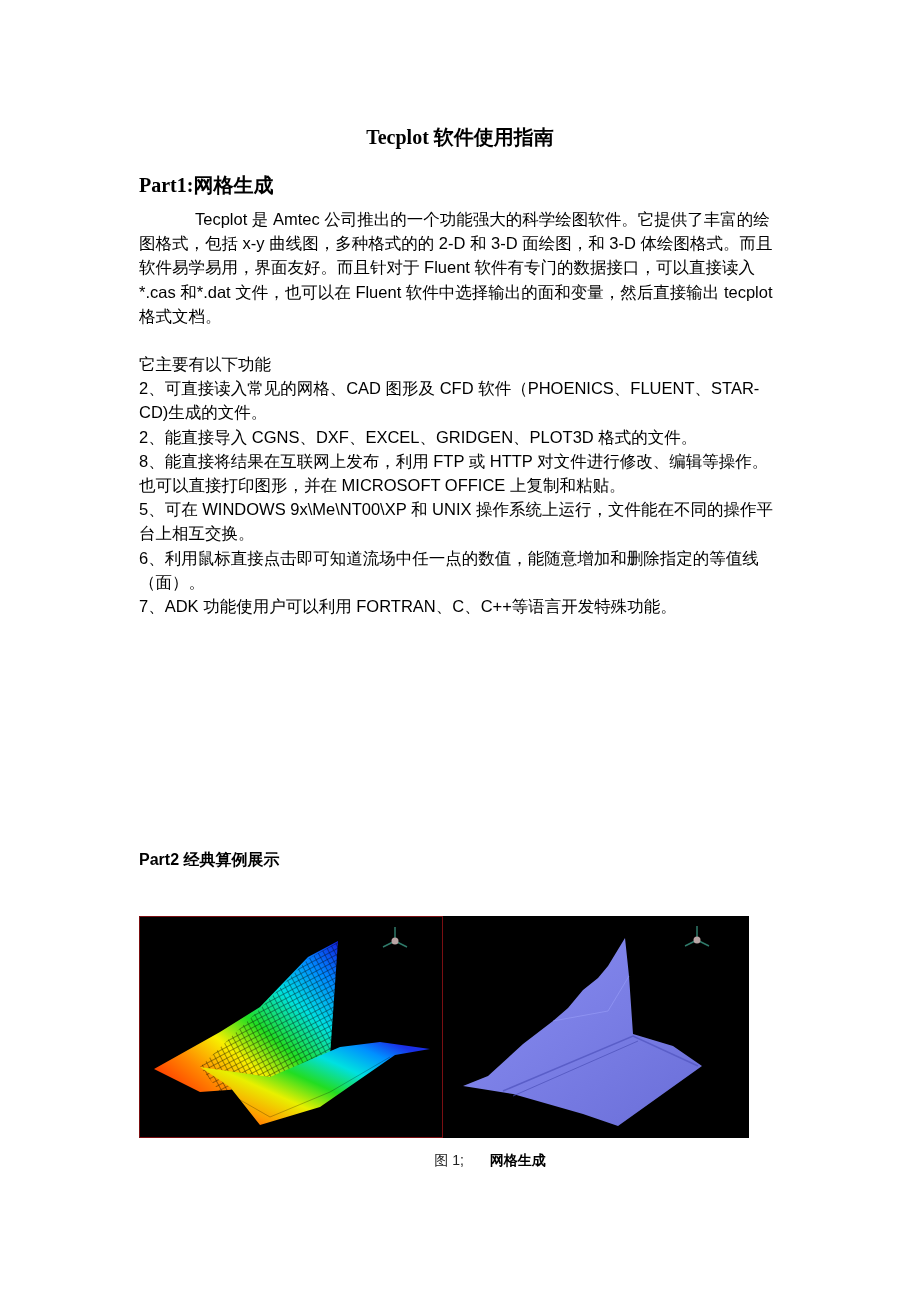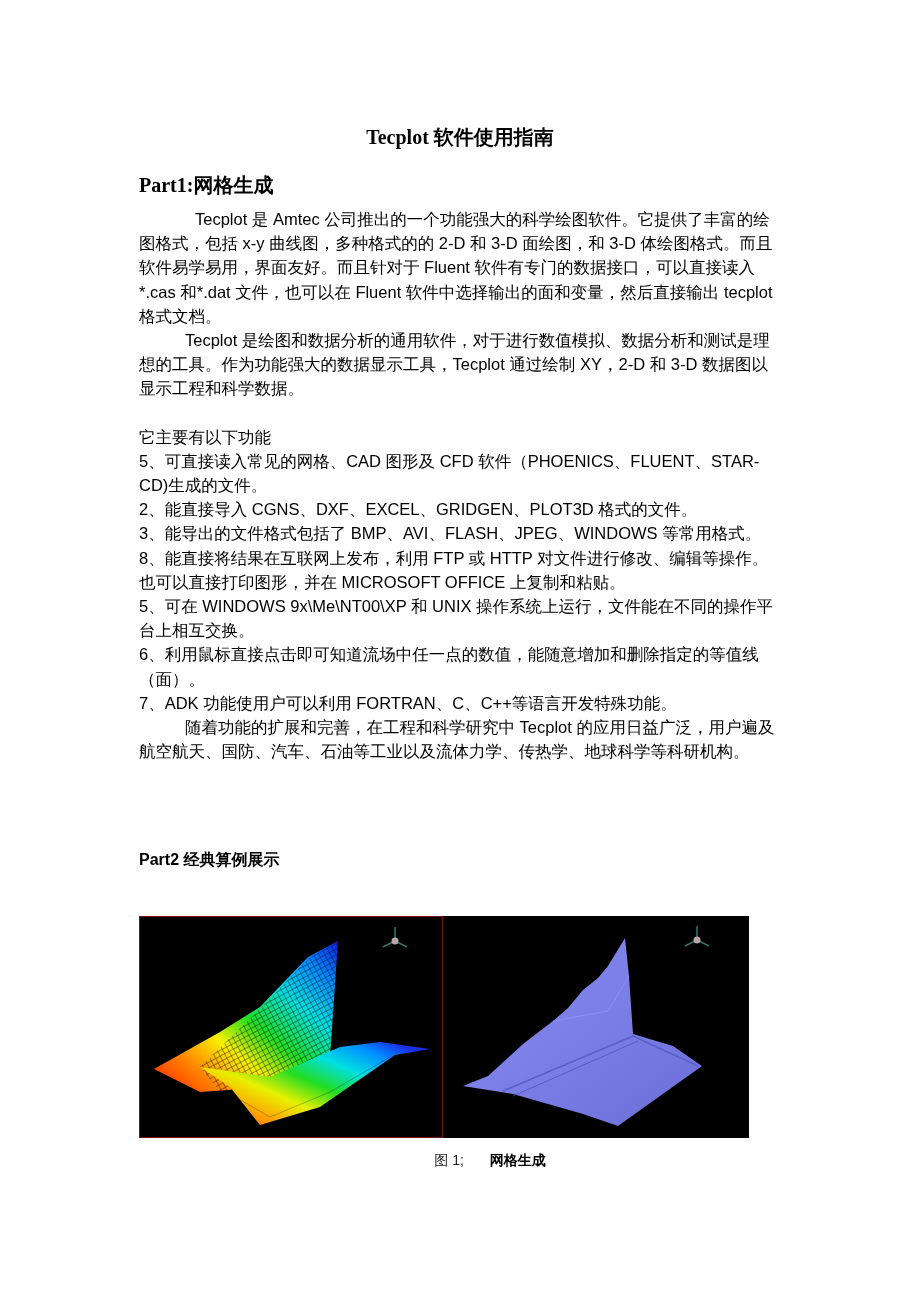--- a/index.html
+++ b/index.html
@@ -47,31 +47,28 @@
 <body>
 
 <div class="page">
 
   <div class="title">Tecplot 软件使用指南</div>
 
   <div class="h-part1">Part1:网格生成</div>
 
   <div class="body-block" style="top:207px;">
     <p class="indent2">Tecplot 是 Amtec 公司推出的一个功能强大的科学绘图软件。它提供了丰富的绘图格式，包括 x-y 曲线图，多种格式的的 2-D 和 3-D 面绘图，和 3-D 体绘图格式。而且软件易学易用，界面友好。而且针对于 Fluent 软件有专门的数据接口，可以直接读入*.cas 和*.dat 文件，也可以在 Fluent 软件中选择输出的面和变量，然后直接输出 tecplot 格式文档。</p>
-    <p class="indent1">Tecplot 是绘图和数据分析的通用软件，对于进行数值模拟、数据分析和测试是理想的工具。作为功能强大的数据显示工具，Tecplot 通过绘制 XY，2-D 和 3-D 数据图以显示工程和科学数据。</p>
     <p style="height:24px;"></p>
     <p>它主要有以下功能</p>
-    <p>5、可直接读入常见的网格、CAD 图形及 CFD 软件（PHOENICS、FLUENT、STAR-CD)生成的文件。</p>
+    <p>2、可直接读入常见的网格、CAD 图形及 CFD 软件（PHOENICS、FLUENT、STAR-CD)生成的文件。</p>
     <p>2、能直接导入 CGNS、DXF、EXCEL、GRIDGEN、PLOT3D 格式的文件。</p>
-    <p>3、能导出的文件格式包括了 BMP、AVI、FLASH、JPEG、WINDOWS 等常用格式。</p>
     <p>8、能直接将结果在互联网上发布，利用 FTP 或 HTTP 对文件进行修改、编辑等操作。也可以直接打印图形，并在 MICROSOFT OFFICE 上复制和粘贴。</p>
     <p>5、可在 WINDOWS  9x\Me\NT00\XP 和 UNIX 操作系统上运行，文件能在不同的操作平台上相互交换。</p>
     <p>6、利用鼠标直接点击即可知道流场中任一点的数值，能随意增加和删除指定的等值线（面）。</p>
     <p>7、ADK 功能使用户可以利用 FORTRAN、C、C++等语言开发特殊功能。</p>
-    <p class="indent1">随着功能的扩展和完善，在工程和科学研究中 Tecplot   的应用日益广泛，用户遍及航空航天、国防、汽车、石油等工业以及流体力学、传热学、地球科学等科研机构。</p>
   </div>
 
   <div class="h-part2">Part2  经典算例展示</div>
 
   <div class="figure">
 
     <div class="panel panel-left">
       <svg width="302" height="220" viewBox="0 0 302 220">
         <defs>
           <linearGradient id="rb" x1="0" y1="1" x2="1" y2="0">

